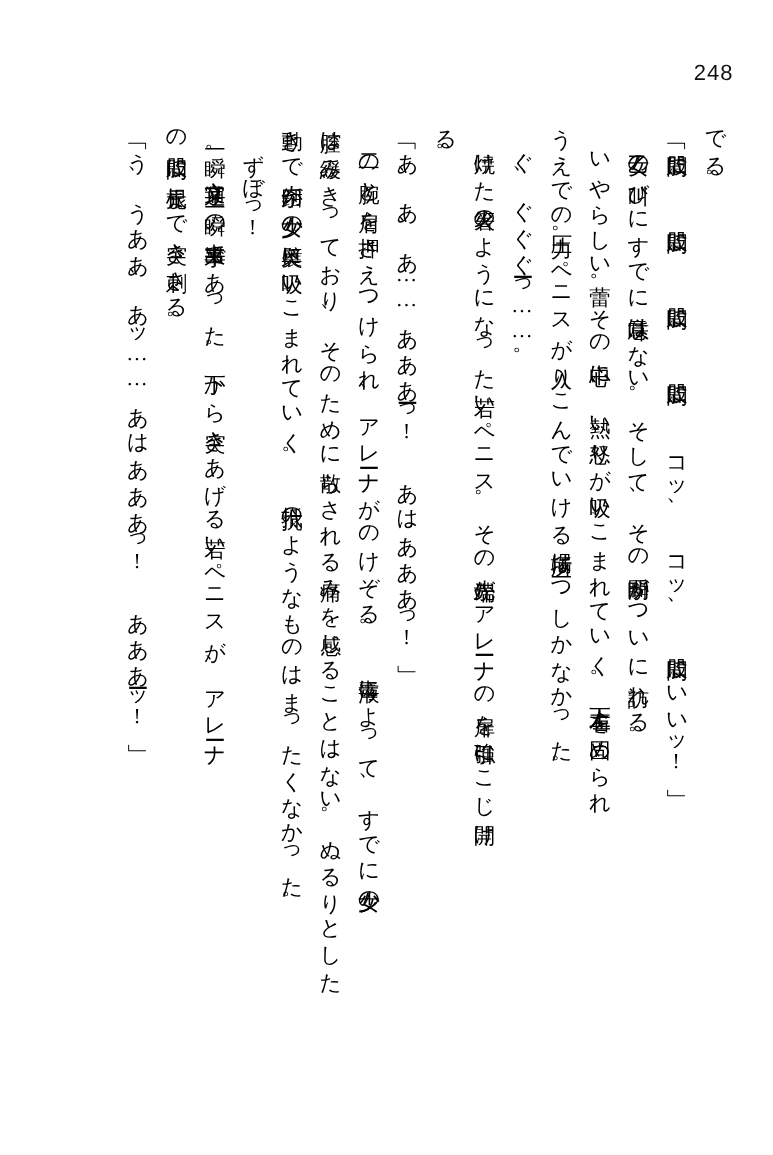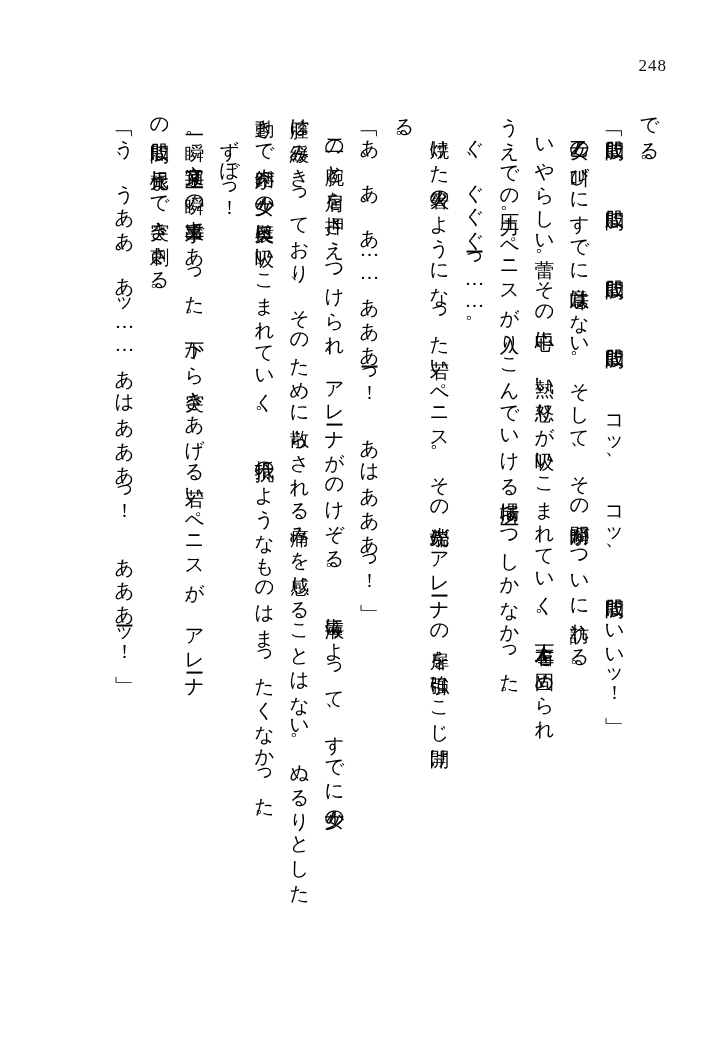--- a/index.html
+++ b/index.html
@@ -20,23 +20,23 @@
     left: 0;
     top: 0;
     width: 703px;
     height: 1050px;
     background: #ffffff;
   }
   .page-number {
     position: absolute;
     top: 56px;
     right: 36px;
-    font-size: 17px;
+    font-size: 20px;
     letter-spacing: 1px;
-    font-family: Liberation Serif, serif;
+    font-family: Liberation Sans, sans-serif;
     color: #111111;
   }
   .text-block {
     position: absolute;
     top: 104px;
     right: 36px;
     left: 36px;
     height: 900px;
     display: flex;
     flex-direction: row-reverse;

